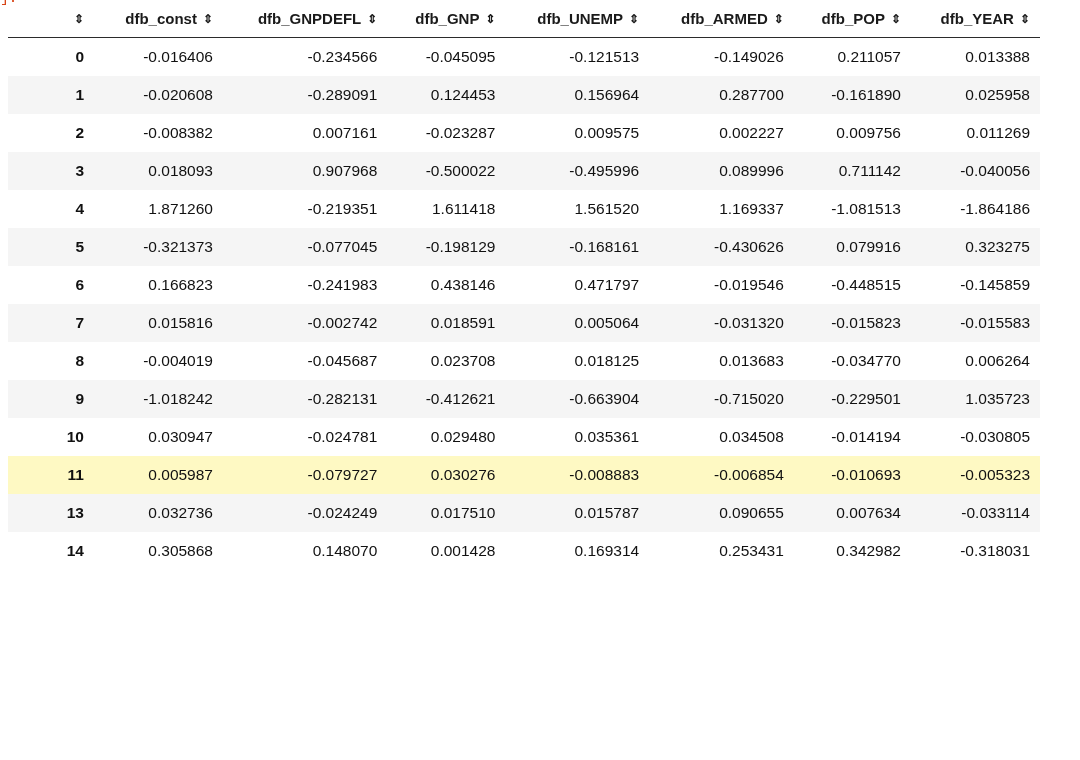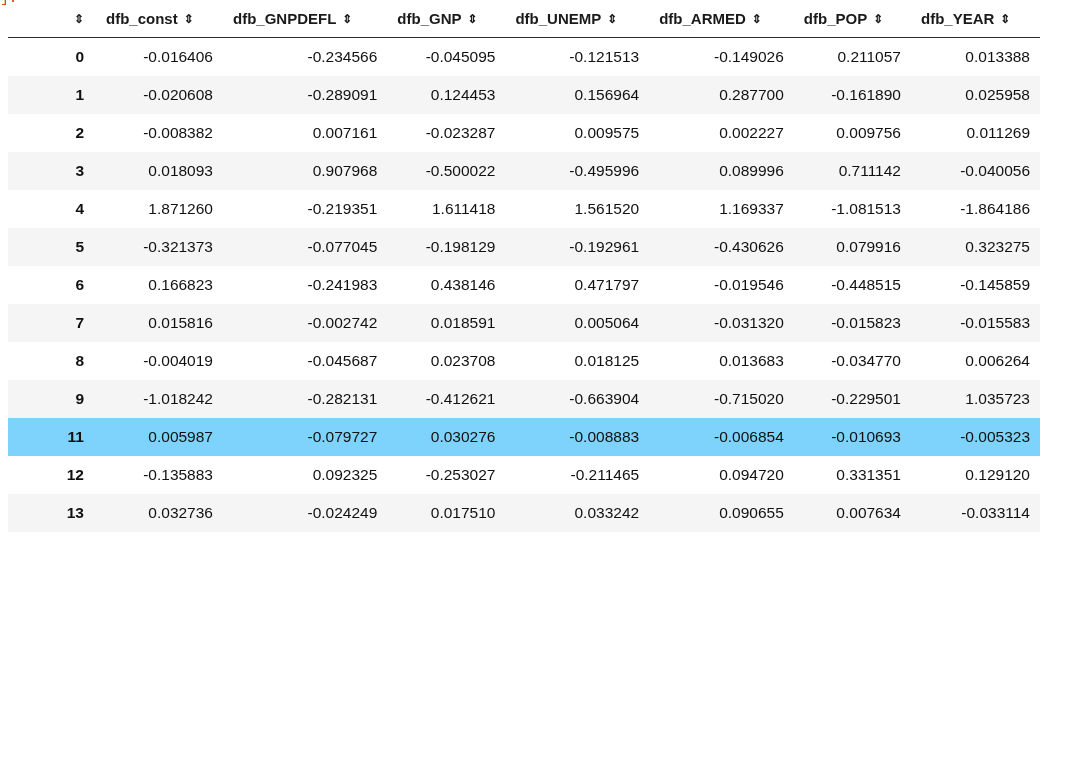--- a/index.html
+++ b/index.html
@@ -35,21 +35,21 @@
     width: 1032px;
   }
   table.df {
     border-collapse: collapse;
     width: 1032px;
     font-size: 15.5px;
   }
   table.df thead th {
     font-weight: bold;
     font-size: 15px;
-    text-align: left;
+    text-align: right;
     padding: 4px 10px 10px 10px;
     border-bottom: 1.5px solid #2b2b2b;
     white-space: nowrap;
     vertical-align: bottom;
     color: #1a1a1a;
   }
   table.df thead th.idxcol {
     width: 66px;
     text-align: right;
     padding-right: 12px;
@@ -74,21 +74,21 @@
     padding-right: 12px;
     color: #111111;
   }
   table.df tbody tr.odd td {
     background: #f5f5f5;
   }
   table.df tbody tr.even td {
     background: #ffffff;
   }
   table.df tbody tr.sel td {
-    background: #7dd3fc;
+    background: #fef9c3;
   }
 </style>
 </head>
 <body>
 
 <div id="page">
 
   <div class="out-prompt">]:</div>
 
   <div class="table-wrap">
@@ -156,21 +156,21 @@
             <td>1.561520</td>
             <td>1.169337</td>
             <td>-1.081513</td>
             <td>-1.864186</td>
           </tr>
           <tr class="odd">
             <td class="idx">5</td>
             <td>-0.321373</td>
             <td>-0.077045</td>
             <td>-0.198129</td>
-            <td>-0.192961</td>
+            <td>-0.168161</td>
             <td>-0.430626</td>
             <td>0.079916</td>
             <td>0.323275</td>
           </tr>
           <tr class="even">
             <td class="idx">6</td>
             <td>0.166823</td>
             <td>-0.241983</td>
             <td>0.438146</td>
             <td>0.471797</td>
@@ -200,48 +200,58 @@
           </tr>
           <tr class="odd">
             <td class="idx">9</td>
             <td>-1.018242</td>
             <td>-0.282131</td>
             <td>-0.412621</td>
             <td>-0.663904</td>
             <td>-0.715020</td>
             <td>-0.229501</td>
             <td>1.035723</td>
+          </tr>
+          <tr class="even">
+            <td class="idx">10</td>
+            <td>0.030947</td>
+            <td>-0.024781</td>
+            <td>0.029480</td>
+            <td>0.035361</td>
+            <td>0.034508</td>
+            <td>-0.014194</td>
+            <td>-0.030805</td>
           </tr>
           <tr class="sel">
             <td class="idx">11</td>
             <td>0.005987</td>
             <td>-0.079727</td>
             <td>0.030276</td>
             <td>-0.008883</td>
             <td>-0.006854</td>
             <td>-0.010693</td>
             <td>-0.005323</td>
           </tr>
-          <tr class="even">
-            <td class="idx">12</td>
-            <td>-0.135883</td>
-            <td>0.092325</td>
-            <td>-0.253027</td>
-            <td>-0.211465</td>
-            <td>0.094720</td>
-            <td>0.331351</td>
-            <td>0.129120</td>
-          </tr>
           <tr class="odd">
             <td class="idx">13</td>
             <td>0.032736</td>
             <td>-0.024249</td>
             <td>0.017510</td>
-            <td>0.033242</td>
+            <td>0.015787</td>
             <td>0.090655</td>
             <td>0.007634</td>
             <td>-0.033114</td>
           </tr>
+          <tr class="even">
+            <td class="idx">14</td>
+            <td>0.305868</td>
+            <td>0.148070</td>
+            <td>0.001428</td>
+            <td>0.169314</td>
+            <td>0.253431</td>
+            <td>0.342982</td>
+            <td>-0.318031</td>
+          </tr>
         </tbody>
     </table>
   </div>
 
 </div>
 
 </body></html>

